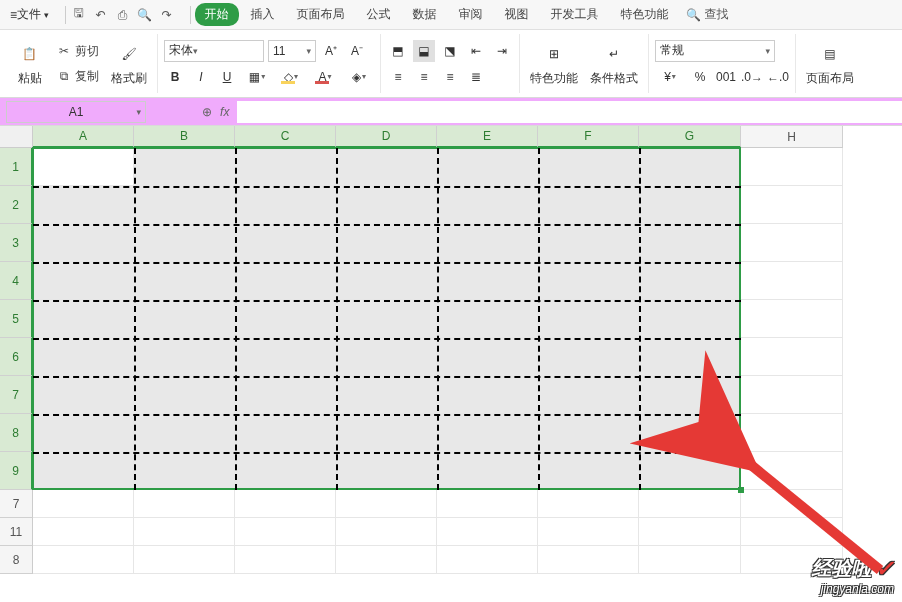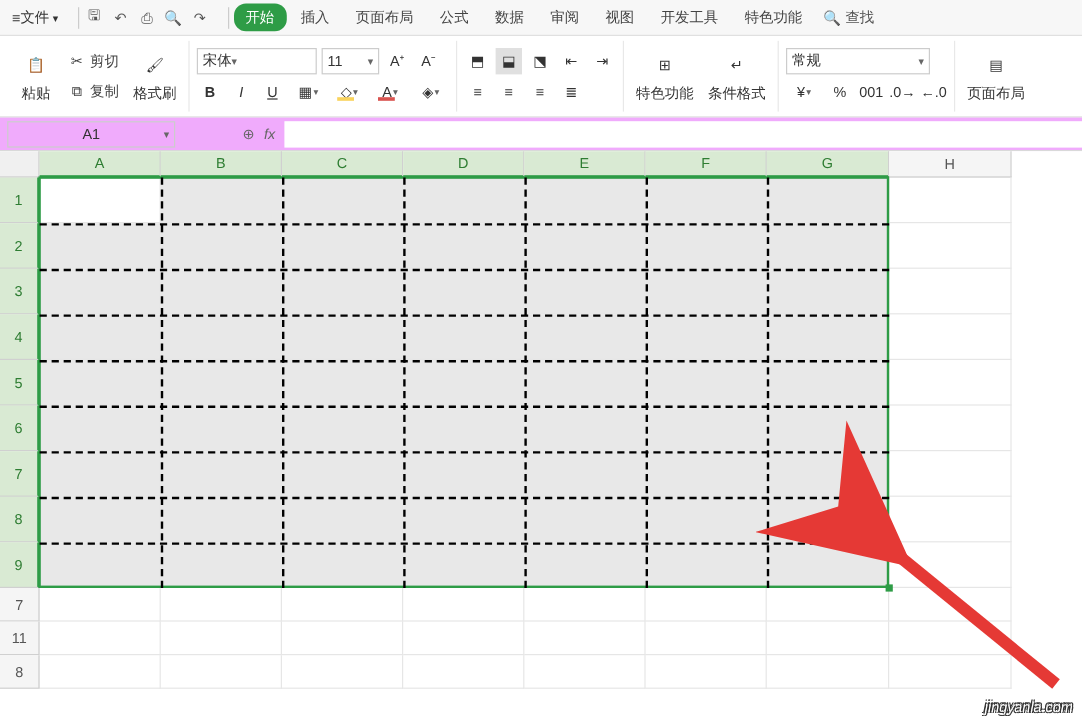--- a/index.html
+++ b/index.html
@@ -367,20 +367,24 @@
       <div class="dashline-v" style="top: 0px; left: 101px; height: 342px;"></div>
       <div class="dashline-v" style="top: 0px; left: 202px; height: 342px;"></div>
       <div class="dashline-v" style="top: 0px; left: 303px; height: 342px;"></div>
       <div class="dashline-v" style="top: 0px; left: 404px; height: 342px;"></div>
       <div class="dashline-v" style="top: 0px; left: 505px; height: 342px;"></div>
       <div class="dashline-v" style="top: 0px; left: 606px; height: 342px;"></div>
     </div>
   </div>
 
 <div class="watermark">
+  <div class="wm1">
+      <span>经验啦</span>
+      <span class="checkmark">✓</span>
+    </div>
   <div class="wm2">jingyanla.com</div>
 </div>
 
 <svg class="arrow-svg" width="902" height="602" style="left: 0px; top: 0px;">
     <defs>
       <marker id="ah" markerWidth="12" markerHeight="12" refX="2" refY="6" orient="auto">
         <path d="M12,0 L0,6 L12,12 L8,6 Z" fill="#e53935"></path>
       </marker>
     </defs>
     <line x1="880" y1="570" x2="745" y2="460" stroke="#e53935" stroke-width="10" marker-end="url(#ah)"></line>

